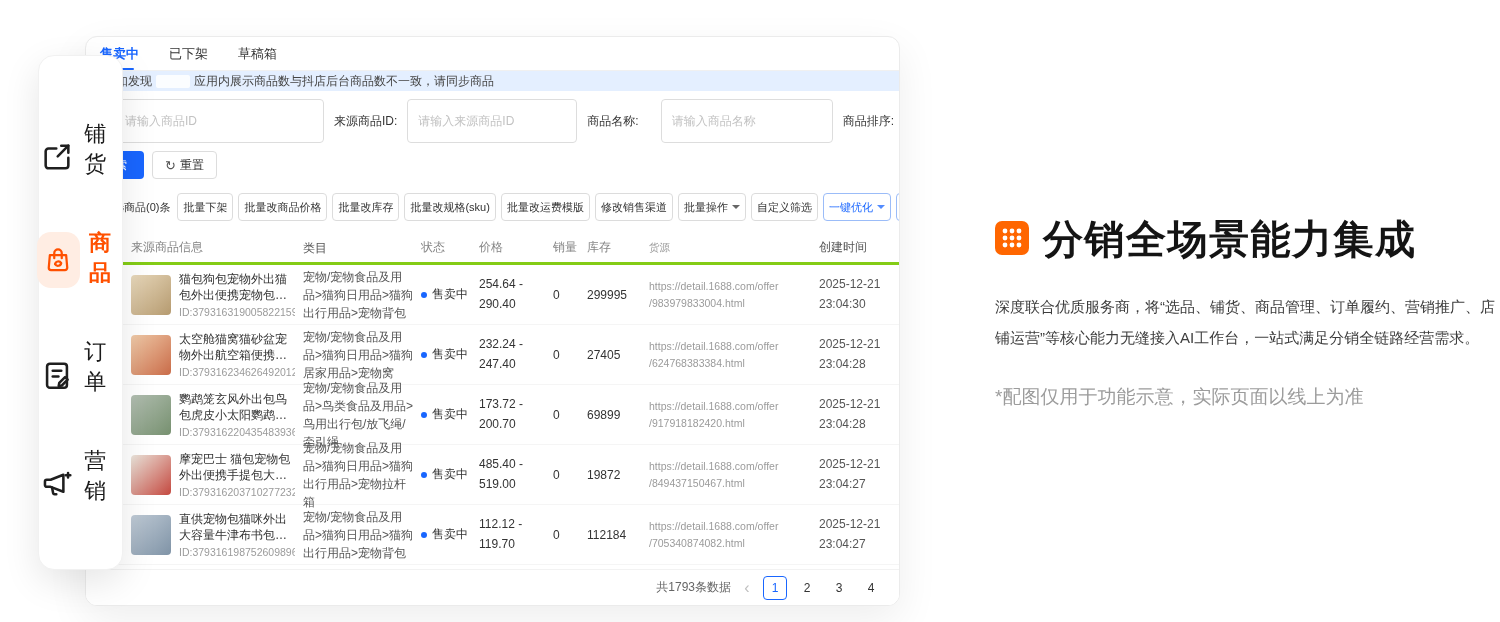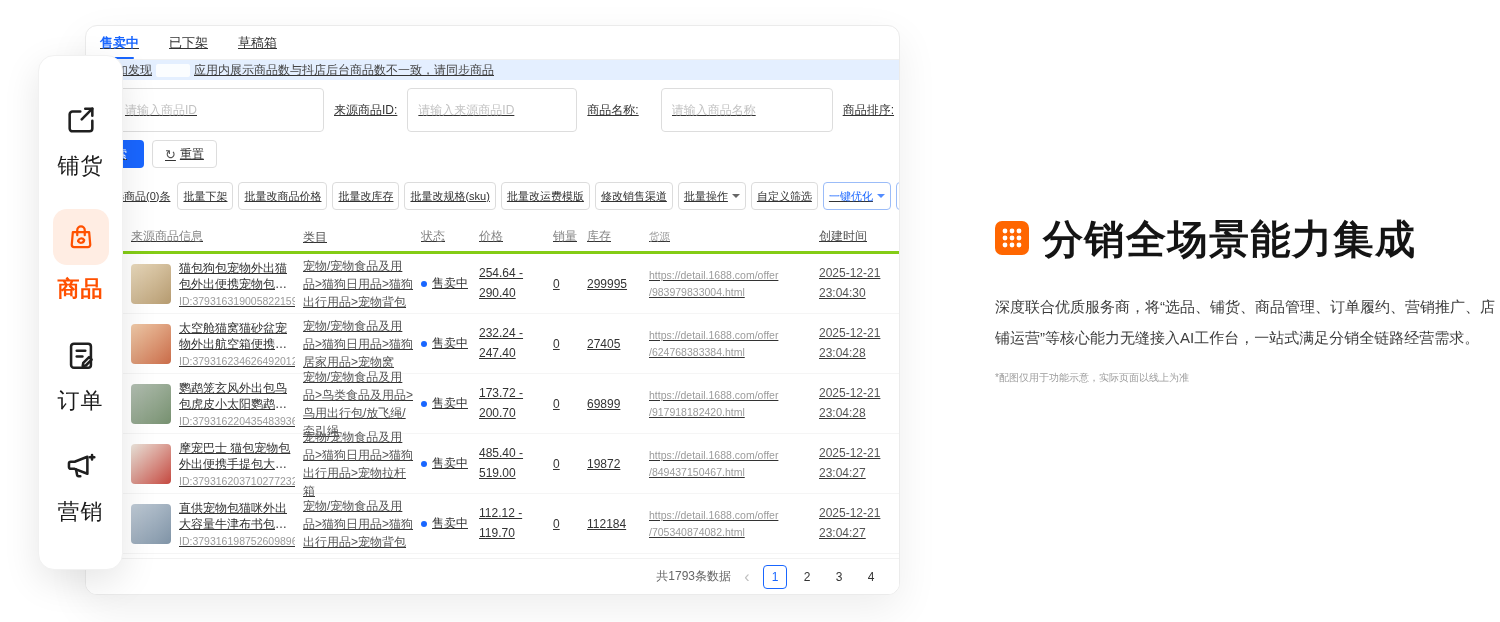--- a/index.html
+++ b/index.html
@@ -4,23 +4,23 @@
 <style>
   * { margin:0; padding:0; box-sizing:border-box; }
   html,body { width:1500px; height:622px; }
   body {
     position:relative; overflow:hidden; background:#ffffff;
     font-family:"Liberation Sans","DejaVu Sans",sans-serif; color:#333;
   }
 
   
   .panel {
-    position:absolute; left:85px; top:25px; width:815px; height:570px;
+    position:absolute; left:85px; top:36px; width:815px; height:570px;
     background:#fff; border:1px solid #ebebeb; border-radius:12px;
-    box-shadow:0 14px 42px rgba(0,0,0,.07); overflow:hidden; z-index:1;text-decoration:underline;
+    box-shadow:0 14px 42px rgba(0,0,0,.07); overflow:hidden; z-index:1;
   }
   .tabs { display:flex; gap:30px; padding:0 14px; height:34px; align-items:center; border-bottom:1px solid #f0f0f0; }
   .tab { font-size:13px; color:#333; position:relative; height:100%; display:flex; align-items:center; cursor:pointer; white-space:nowrap; }
   .tab.active { color:#1966ff; font-weight:bold; }
   .tab.active::after { content:""; position:absolute; left:50%; transform:translateX(-50%); bottom:0; width:28px; height:2px; background:#1966ff; border-radius:1px; }
 
   .notice { height:20px; background:#e4efff; display:flex; align-items:center; font-size:12px; color:#444; padding-left:30px; white-space:nowrap; }
   .redact { display:inline-block; width:34px; height:13px; background:rgba(255,255,255,.85); border-radius:2px; margin:0 4px; }
 
   .filters { display:flex; align-items:center; gap:10px; margin-top:8px; padding-left:28px; white-space:nowrap; font-size:12px; color:#333; }
@@ -72,32 +72,32 @@
   .pg.active { border-color:#1966ff; color:#1966ff; }
   .pg-prev { color:#c0c0c0; font-size:16px; cursor:pointer; width:16px; text-align:center; }
 
   
   .sidebar {
     position:absolute; left:38px; top:55px; width:85px; height:515px; z-index:2;
     background:#fff; border:1px solid #f1f1f1; border-radius:16px;
     box-shadow:0 12px 36px rgba(0,0,0,.10);
     display:flex; flex-direction:column; align-items:center; justify-content:space-evenly; padding:14px 0;
   }
-  .side-item { display:flex; flex-direction:column; align-items:center; gap:9px; cursor:pointer; }
+  .side-item { display:flex; align-items:flex-end; gap:9px; cursor:pointer; }
   .icon-wrap { width:44px; height:44px; display:flex; align-items:center; justify-content:center; }
   .side-item.active .icon-wrap { width:56px; height:56px; background:#ffede3; border-radius:14px; }
   .side-label { font-size:22px; color:#1a1a1a; letter-spacing:1px; }
   .side-item.active .side-label { color:#ff5000; font-weight:bold; }
 
   
   .promo { position:absolute; left:995px; top:212px; width:505px; }
   .promo-head { display:flex; align-items:center; gap:14px; }
   .promo-title { font-size:40px; font-weight:bold; color:#141414; letter-spacing:1.5px; white-space:nowrap; }
   .promo-desc { margin-top:24px; font-size:15px; line-height:31px; color:#3d3d3d; }
-  .promo-note { margin-top:18px; font-size:10px; color:#9c9c9c; }
+  .promo-note { margin-top:31px; font-size:19px; color:#9c9c9c; }
 </style>
 </head>
 <body>
 
 <div class="panel">
 
   <div class="tabs">
     <div class="tab active">售卖中</div>
     <div class="tab">已下架</div>
     <div class="tab">草稿箱</div>

